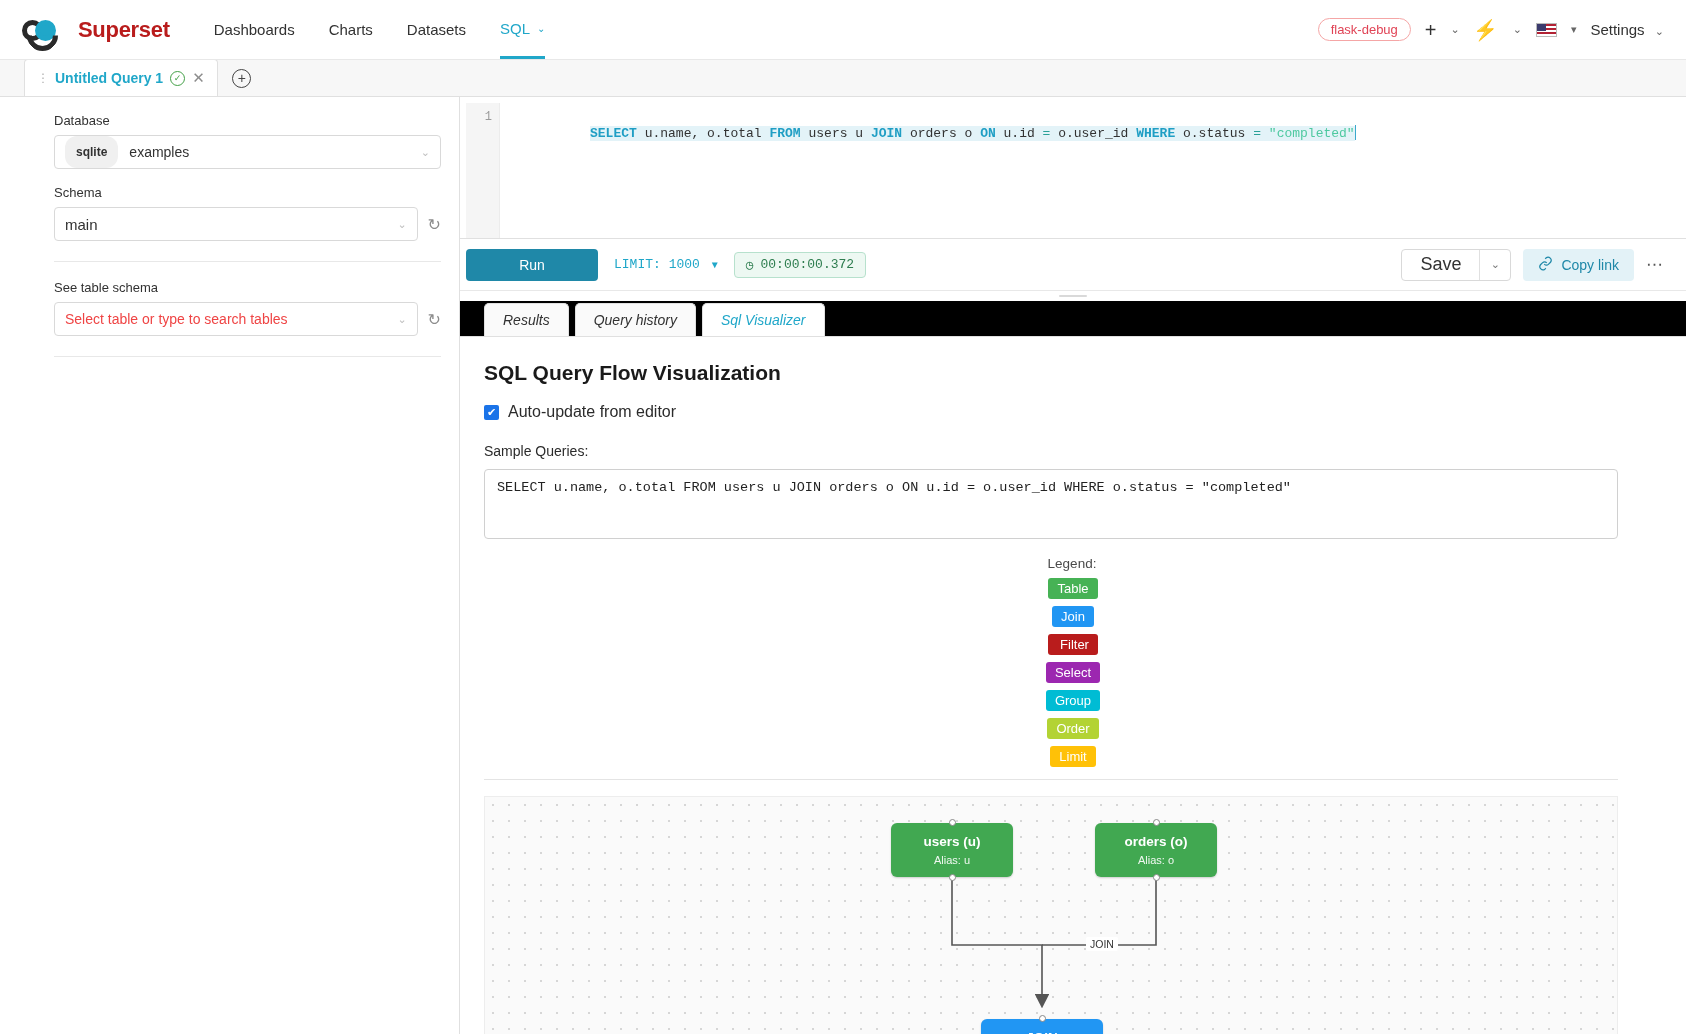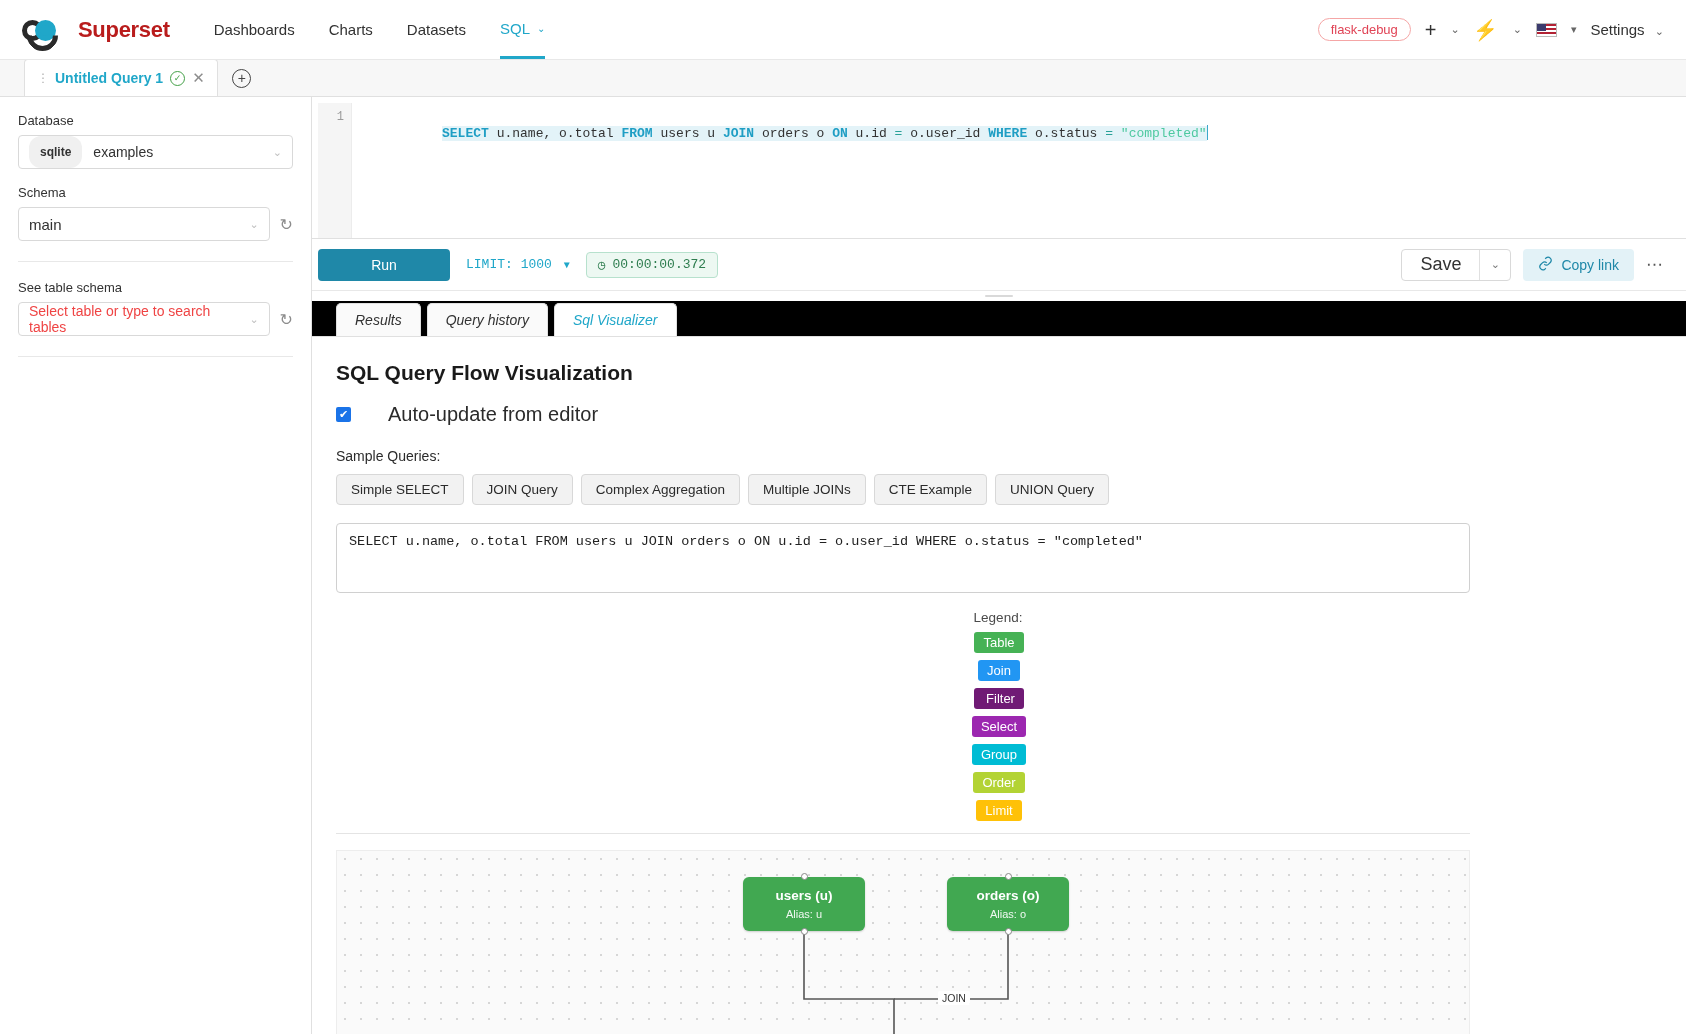--- a/index.html
+++ b/index.html
@@ -79,22 +79,22 @@
   .plus-circle{
     width:19px;height:19px;border-radius:50%;border:1.5px solid #444;
     display:flex;align-items:center;justify-content:center;font-size:14px;color:#444;
     line-height:1;
   }
 
   
   .main { display:flex; height: calc(1034px - 60px - 37px); }
 
   .left-panel {
-    width: 312px; border-right:1px solid #e0e0e0; padding: 16px 18px 0 18px;
-    background:#fff; flex:none;
+    width: 424px; border-right:1px solid #e0e0e0; padding: 16px 18px 0 18px;
+    background:#fff; flex:none;margin-left:36px;
   }
   .field-label { font-size:13px; color:#323232; margin-bottom:7px; }
   .sel {
     height:34px; border:1px solid #d9d9d9; border-radius:4px;
     display:flex; align-items:center; padding:0 10px; background:#fff;
     cursor:pointer; position:relative;
   }
   .sel .chev { margin-left:auto; color:#bfbfbf; font-size:11px; }
   .db-chip {
     background:#f0f0f0; border-radius:12px; padding:9px 11px;
@@ -177,21 +177,21 @@
   .viz {
     border-top:1px solid #e0e0e0; flex:1; overflow:hidden;
     padding: 24px 24px 0 24px; background:#fff;
   }
   .viz h2 { font-size:21px; margin:0 0 18px 0; color:#1a1a1a; }
   .chk-row { display:flex; align-items:center; gap:9px; margin-bottom:22px; }
   .chk {
     width:15px;height:15px;background:#1a73e8;border-radius:2px;
     display:flex;align-items:center;justify-content:center;color:#fff;font-size:11px;
   }
-  .chk-lbl { font-size:20px; color:#2b2b2b;margin-left:28px; }
+  .chk-lbl { font-size:16px; color:#2b2b2b; }
   .sq-label { font-size:14px; color:#2b2b2b; margin-bottom:10px; }
   .sq-row { display:flex; gap:8px; margin-bottom:18px; }
   .sq-btn {
     border:1px solid #d8d8d8; background:#f2f2f2; border-radius:4px;
     padding:7px 14px; font-size:13.5px; color:#2b2b2b; cursor:pointer;
   }
   .q-textarea {
     width:1134px; height:70px; border:1px solid #d0d0d0; border-radius:4px;
     padding:10px 12px; font-family:"Liberation Mono", monospace; font-size:13.5px;
     color:#222; resize:none; outline:none; background:#fff;
@@ -364,36 +364,28 @@
 
     <div class="viz">
       <h2>SQL Query Flow Visualization</h2>
 
       <div class="chk-row">
         <span class="chk">✔</span>
         <span class="chk-lbl">Auto-update from editor</span>
       </div>
 
       <div class="sq-label">Sample Queries:</div>
-      <div class="sq-row">
-        <button class="sq-btn">Simple SELECT</button>
-        <button class="sq-btn">JOIN Query</button>
-        <button class="sq-btn">Complex Aggregation</button>
-        <button class="sq-btn">Multiple JOINs</button>
-        <button class="sq-btn">CTE Example</button>
-        <button class="sq-btn">UNION Query</button>
-      </div>
 
       <textarea class="q-textarea" style="">SELECT u.name, o.total FROM users u JOIN orders o ON u.id = o.user_id WHERE o.status = "completed"</textarea>
 
       <div class="legend-row">
         <span class="legend-label">Legend:</span>
         <span class="chip" style="background: rgb(70, 178, 85);">Table</span>
         <span class="chip" style="background: rgb(33, 150, 243);">Join</span>
-        <span class="chip" style="background: #701a75; padding-left: 12px;">Filter</span>
+        <span class="chip" style="background: #b91c1c; padding-left: 12px;">Filter</span>
         <span class="chip" style="background: rgb(156, 39, 176);">Select</span>
         <span class="chip" style="background: rgb(0, 188, 212);">Group</span>
         <span class="chip" style="background: rgb(179, 211, 52);">Order</span>
         <span class="chip" style="background: rgb(255, 193, 7);">Limit</span>
       </div>
       <div class="legend-divider"></div>
 
       <div class="canvas">
         <svg width="1134" height="345" style="position:absolute;left:0;top:0">
           <defs>

